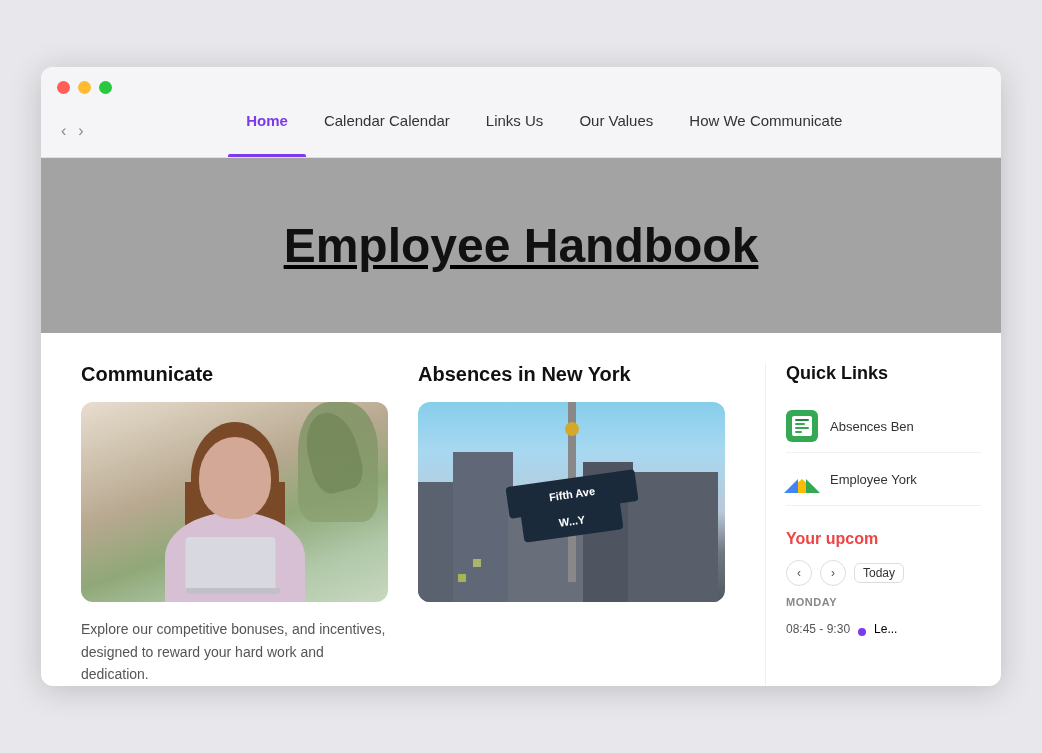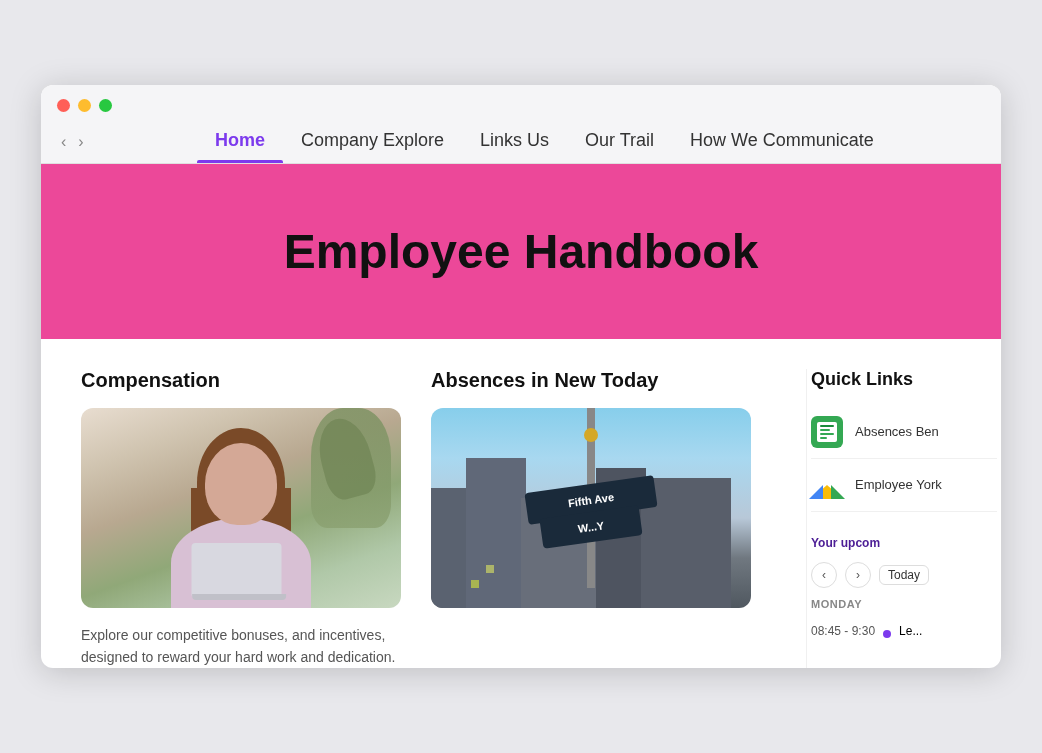--- a/index.html
+++ b/index.html
@@ -56,22 +56,22 @@
       font-size: 16px;
       padding: 2px 4px;
     }
     .nav-tabs {
       display: flex;
       gap: 0;
       flex: 1;
       justify-content: center;
     }
     .nav-tab {
-      padding: 8px 18px 12px;
-      font-size: 18px;
+      padding: 8px 18px 28px;
+      font-size: 15px;
       color: #333;
       cursor: pointer;
       position: relative;
       white-space: nowrap;
     }
     .nav-tab.active {
       color: #7c3aed;
       font-weight: 600;
     }
     .nav-tab.active::after {
@@ -83,23 +83,24 @@
       height: 3px;
       background: #7c3aed;
       border-radius: 2px 2px 0 0;
     }
     .page-content {
       display: flex;
       flex-direction: column;
       overflow: hidden;
     }
     .hero-banner {
-      background: #ec4899;
+      background: #a3a3a3;
       padding: 60px 40px;
       text-align: center;
+      text-decoration: underline;
     }
     .hero-title {
       font-size: 48px;
       font-weight: 800;
       color: #111;
     }
     .main-grid {
       display: flex;
       gap: 0;
       padding: 30px 0 0;
@@ -127,22 +128,22 @@
       border-radius: 12px;
       overflow: hidden;
       margin-bottom: 16px;
     }
     .card-text {
       font-size: 14px;
       color: #555;
       line-height: 1.6;
     }
     .sidebar {
-      width: 195px;
-      padding: 0 4px;
+      width: 236px;
+      padding: 0 20px;
       border-left: 1px solid #f0f0f0;
     }
     .sidebar-section-title {
       font-size: 18px;
       font-weight: 700;
       color: #111;
       margin-bottom: 16px;
     }
     .quick-link {
       display: flex;
@@ -167,23 +168,23 @@
     .ql-icon-green { background: #34a853; color: white; }
     .ql-label {
       font-size: 13px;
       color: #333;
       font-weight: 500;
     }
     .upcoming-section {
       margin-top: 24px;
     }
     .upcoming-title {
-      font-size: 12px;
+      font-size: 16px;
       font-weight: 700;
-      color: #4c1d95;
+      color: #ef4444;
       margin-bottom: 12px;
     }
     .cal-nav {
       display: flex;
       align-items: center;
       gap: 8px;
       margin-bottom: 10px;
     }
     .cal-nav-btn {
       width: 26px; height: 26px;
@@ -300,40 +301,40 @@
       <div class="tl tl-yellow"></div>
       <div class="tl tl-green"></div>
     </div>
     <div class="nav-bar">
       <div class="nav-arrows">
         <button class="nav-arrow">‹</button>
         <button class="nav-arrow">›</button>
       </div>
       <div class="nav-tabs">
         <div class="nav-tab active">Home</div>
-        <div class="nav-tab">Company Explore</div>
+        <div class="nav-tab">Calendar Calendar</div>
         <div class="nav-tab">Links Us</div>
-        <div class="nav-tab">Our Trail</div>
+        <div class="nav-tab">Our Values</div>
         <div class="nav-tab">How We Communicate</div>
       </div>
     </div>
   </div>
 
   <div class="page-content">
 
     <div class="hero-banner">
       <h1 class="hero-title">Employee Handbook</h1>
     </div>
 
     <div class="main-grid">
 
       <div class="content-area">
 
         <div class="card">
-          <div class="card-title">Compensation</div>
+          <div class="card-title">Communicate</div>
           <div class="card-image">
             <div style="width:100%;height:100%;position:relative;overflow:hidden;background:linear-gradient(160deg,#e8ddd0 0%,#d0c4b0 20%,#b8a890 40%,#90a878 60%,#b0c8a8 80%,#c8d8c0 100%);">
 
               <div style="position:absolute;top:0;right:10px;width:80px;height:120px;background:linear-gradient(180deg,#7a9060 0%,#8aA070 100%);border-radius:40% 40% 20% 20%;opacity:0.8;"></div>
               <div style="position:absolute;top:10px;right:30px;width:50px;height:80px;background:#6a8050;border-radius:50% 50% 30% 30%;opacity:0.6;transform:rotate(-15deg);"></div>
 
               <div style="position:absolute;top:20px;left:50%;transform:translateX(-50%);width:88px;height:110px;background:#7a4a28;border-radius:50% 50% 30% 30%;z-index:2;"></div>
 
               <div style="position:absolute;top:35px;left:50%;transform:translateX(-50%);width:72px;height:82px;background:#d4a896;border-radius:50% 50% 45% 45%;z-index:3;"></div>
 
@@ -343,21 +344,21 @@
               <div style="position:absolute;bottom:0;left:50%;transform:translateX(-50%);width:140px;height:90px;background:#d8c0d4;border-radius:50% 50% 0 0;z-index:2;"></div>
 
               <div style="position:absolute;bottom:10px;left:50%;transform:translateX(-55%);width:90px;height:55px;background:#d8d8e0;border-radius:4px;z-index:4;"></div>
               <div style="position:absolute;bottom:8px;left:50%;transform:translateX(-52%);width:94px;height:6px;background:#c0c0c8;border-radius:0 0 4px 4px;z-index:5;"></div>
             </div>
           </div>
           <p class="card-text">Explore our competitive bonuses, and incentives, designed to reward your hard work and dedication.</p>
         </div>
 
         <div class="card">
-          <div class="card-title">Absences in New Today</div>
+          <div class="card-title">Absences in New York</div>
           <div class="card-image">
             <div style="width:100%;height:100%;position:relative;overflow:hidden;background:linear-gradient(180deg,#87ceeb 0%,#a8d8f0 25%,#b8c8d8 55%,#707880 75%,#505860 100%);">
 
               <div style="position:absolute;bottom:0;left:0;width:40px;height:120px;background:#5a6270;"></div>
               <div style="position:absolute;bottom:0;left:35px;width:60px;height:150px;background:#606878;"></div>
               <div style="position:absolute;bottom:0;left:90px;width:80px;height:110px;background:#686e7a;"></div>
               <div style="position:absolute;bottom:0;left:165px;width:50px;height:140px;background:#4e5460;"></div>
               <div style="position:absolute;bottom:0;left:210px;width:90px;height:130px;background:#585e6a;"></div>
 
               <div style="position:absolute;top:0;left:50%;transform:translateX(-50%);width:8px;height:180px;background:#888;z-index:3;"></div>

